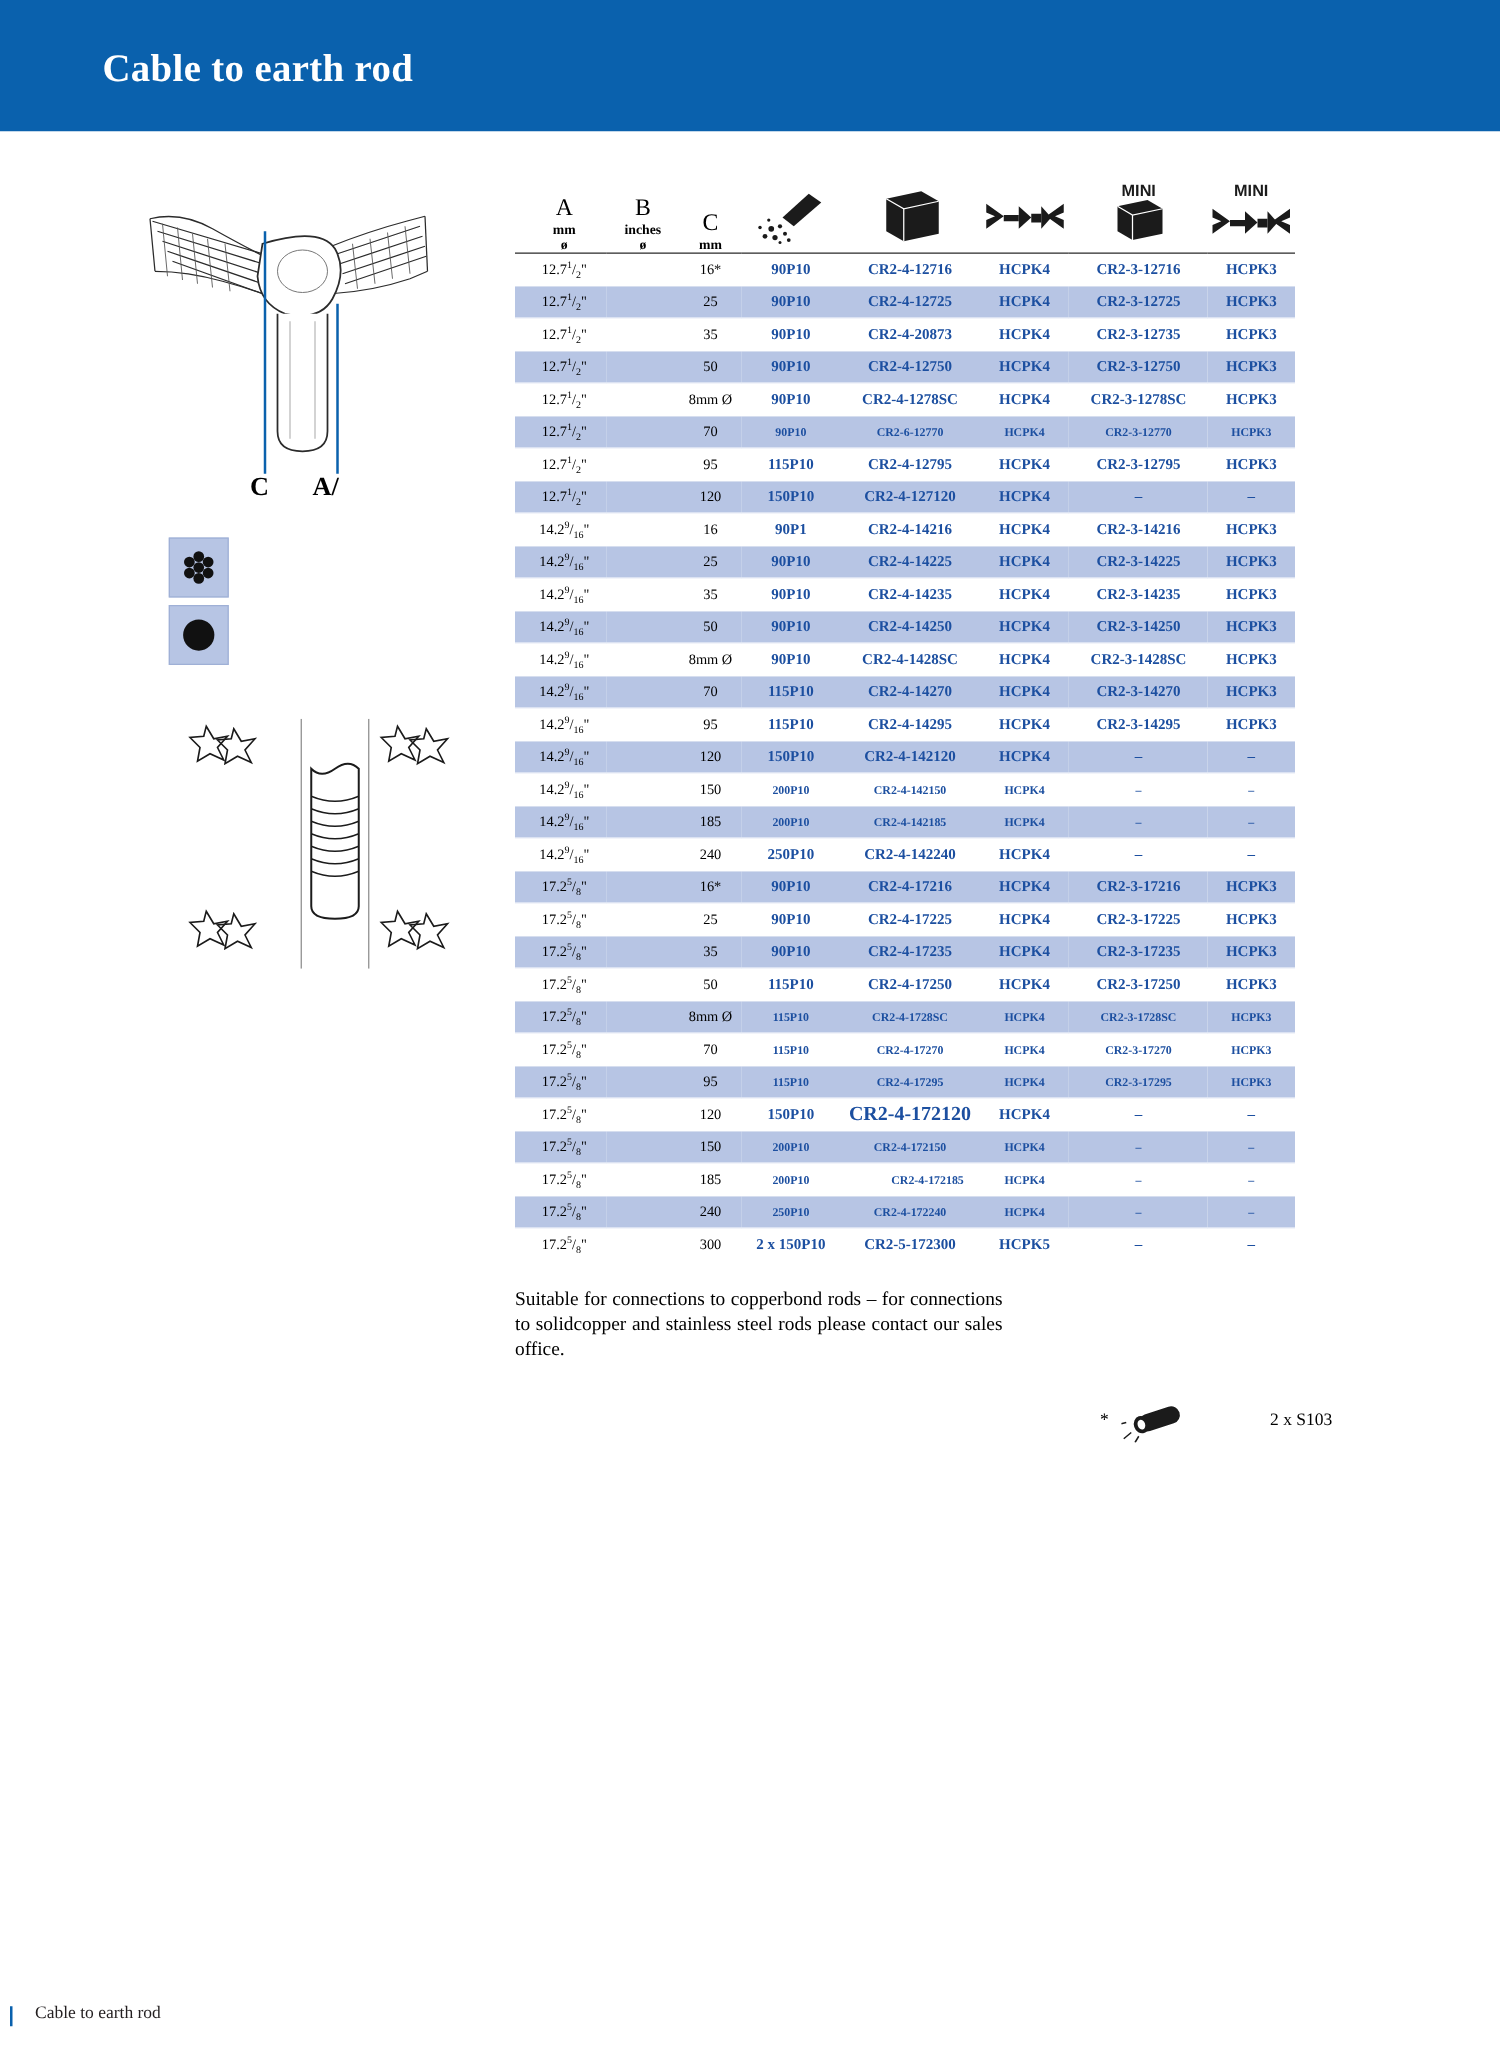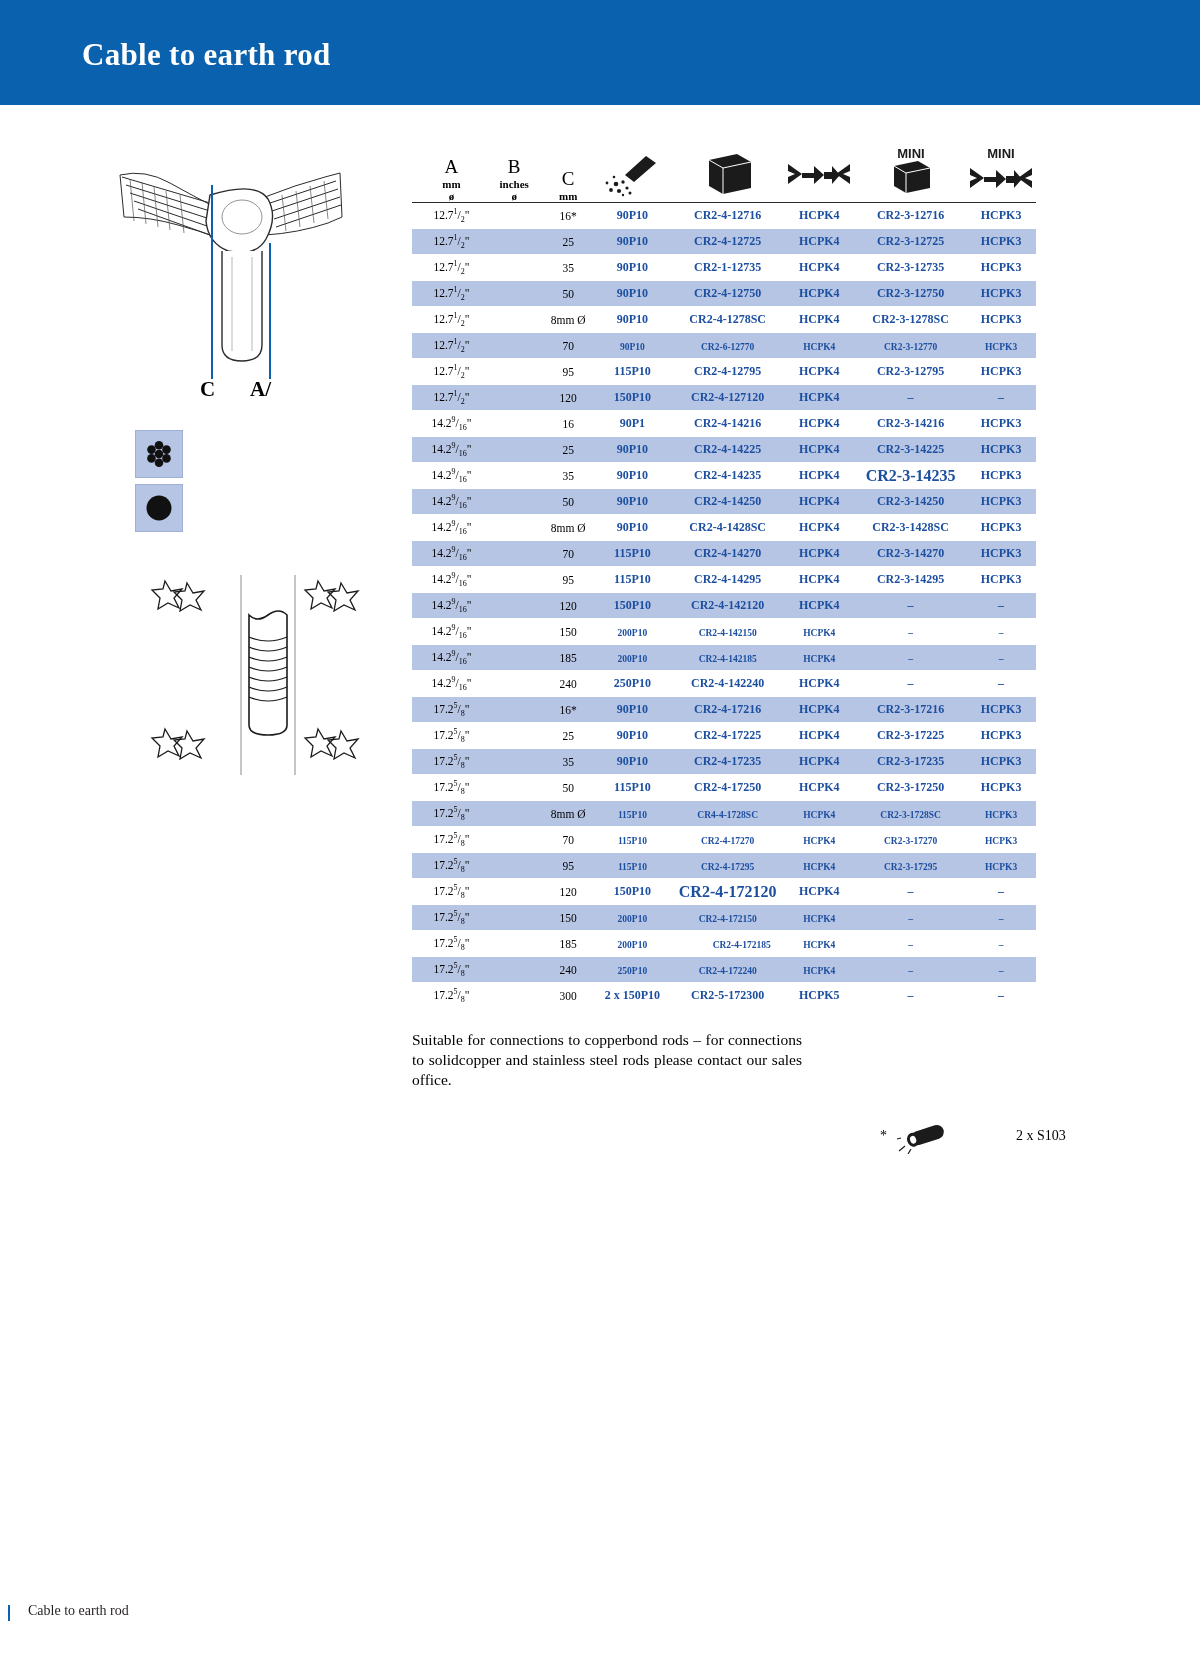--- a/index.html
+++ b/index.html
@@ -272,21 +272,21 @@
           <td class="cE"><span class="blue" style="font-size:12px;">CR2-4-12725</span></td>
           <td class="cF"><span class="blue" style="font-size:12px;">HCPK4</span></td>
           <td class="cG"><span class="blue" style="font-size:12px;">CR2-3-12725</span></td>
           <td class="cH"><span class="blue" style="font-size:12px;">HCPK3</span></td>
         </tr>
         <tr class="row sep">
           <td class="cA">12.7<span class="frac">1</span>/<span class="fracden">2</span>"</td>
           <td class="cB"></td>
           <td class="cC">35</td>
           <td class="cD"><span class="blue" style="font-size:12px;">90P10</span></td>
-          <td class="cE"><span class="blue" style="font-size:12px;">CR2-1-12735</span></td>
+          <td class="cE"><span class="blue" style="font-size:12px;">CR2-4-20873</span></td>
           <td class="cF"><span class="blue" style="font-size:12px;">HCPK4</span></td>
           <td class="cG"><span class="blue" style="font-size:12px;">CR2-3-12735</span></td>
           <td class="cH"><span class="blue" style="font-size:12px;">HCPK3</span></td>
         </tr>
         <tr class="row alt sep">
           <td class="cA">12.7<span class="frac">1</span>/<span class="fracden">2</span>"</td>
           <td class="cB"></td>
           <td class="cC">50</td>
           <td class="cD"><span class="blue" style="font-size:12px;">90P10</span></td>
           <td class="cE"><span class="blue" style="font-size:12px;">CR2-4-12750</span></td>
@@ -354,21 +354,21 @@
           <td class="cG"><span class="blue" style="font-size:12px;">CR2-3-14225</span></td>
           <td class="cH"><span class="blue" style="font-size:12px;">HCPK3</span></td>
         </tr>
         <tr class="row sep">
           <td class="cA">14.2<span class="frac">9</span>/<span class="fracden">16</span>"</td>
           <td class="cB"></td>
           <td class="cC">35</td>
           <td class="cD"><span class="blue" style="font-size:12px;">90P10</span></td>
           <td class="cE"><span class="blue" style="font-size:12px;">CR2-4-14235</span></td>
           <td class="cF"><span class="blue" style="font-size:12px;">HCPK4</span></td>
-          <td class="cG"><span class="blue" style="font-size:16px;">CR2-3-14235</span></td>
+          <td class="cG"><span class="blue" style="font-size:12px;">CR2-3-14235</span></td>
           <td class="cH"><span class="blue" style="font-size:12px;">HCPK3</span></td>
         </tr>
         <tr class="row alt sep">
           <td class="cA">14.2<span class="frac">9</span>/<span class="fracden">16</span>"</td>
           <td class="cB"></td>
           <td class="cC">50</td>
           <td class="cD"><span class="blue" style="font-size:12px;">90P10</span></td>
           <td class="cE"><span class="blue" style="font-size:12px;margin-top:36px;">CR2-4-14250</span></td>
           <td class="cF"><span class="blue" style="font-size:12px;">HCPK4</span></td>
           <td class="cG"><span class="blue" style="font-size:12px;margin-top:40px;">CR2-3-14250</span></td>
@@ -482,21 +482,21 @@
           <td class="cE"><span class="blue" style="font-size:12px;">CR2-4-17250</span></td>
           <td class="cF"><span class="blue" style="font-size:12px;">HCPK4</span></td>
           <td class="cG"><span class="blue" style="font-size:12px;">CR2-3-17250</span></td>
           <td class="cH"><span class="blue" style="font-size:12px;">HCPK3</span></td>
         </tr>
         <tr class="row alt sep">
           <td class="cA">17.2<span class="frac">5</span>/<span class="fracden">8</span>"</td>
           <td class="cB"></td>
           <td class="cC">8mm Ø</td>
           <td class="cD"><span class="blue" style="font-size:9.5px;">115P10</span></td>
-          <td class="cE"><span class="blue" style="font-size:9.5px;">CR4-4-1728SC</span></td>
+          <td class="cE"><span class="blue" style="font-size:9.5px;">CR2-4-1728SC</span></td>
           <td class="cF"><span class="blue" style="font-size:9.5px;">HCPK4</span></td>
           <td class="cG"><span class="blue" style="font-size:9.5px;">CR2-3-1728SC</span></td>
           <td class="cH"><span class="blue" style="font-size:9.5px;">HCPK3</span></td>
         </tr>
         <tr class="row sep">
           <td class="cA">17.2<span class="frac">5</span>/<span class="fracden">8</span>"</td>
           <td class="cB"></td>
           <td class="cC">70</td>
           <td class="cD"><span class="blue" style="font-size:9.5px;">115P10</span></td>
           <td class="cE"><span class="blue" style="font-size:9.5px;">CR2-4-17270</span></td>

